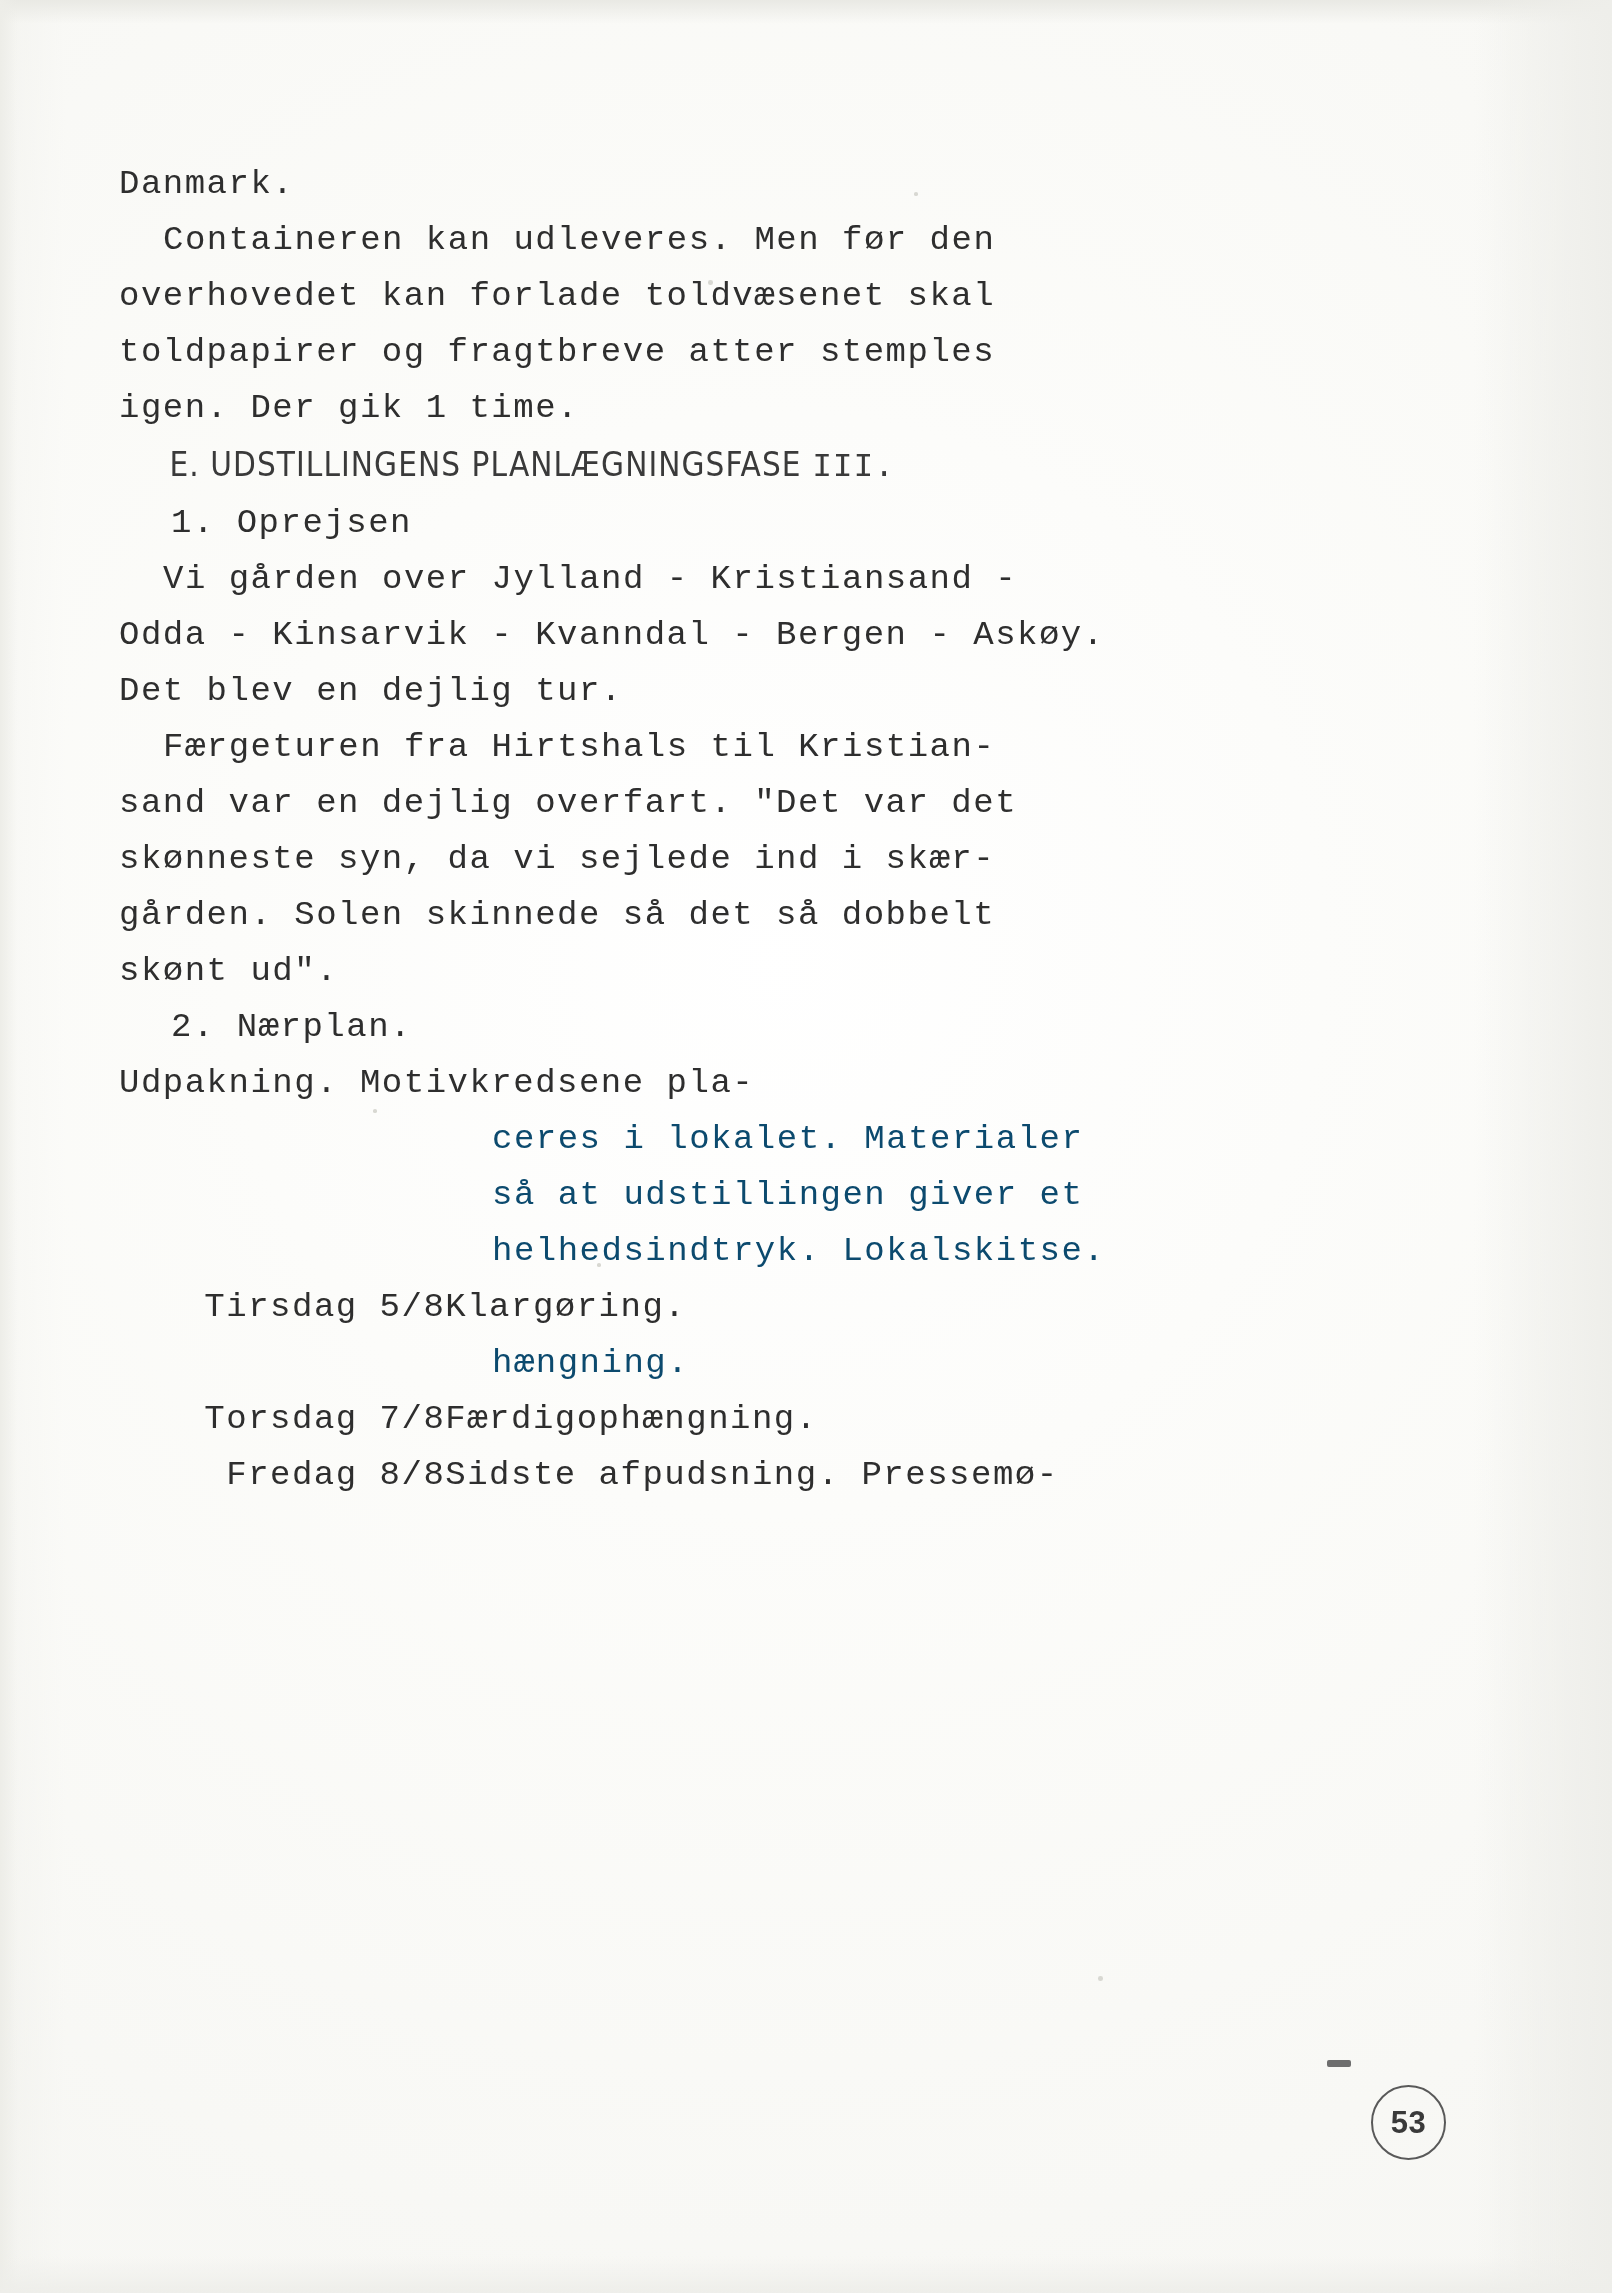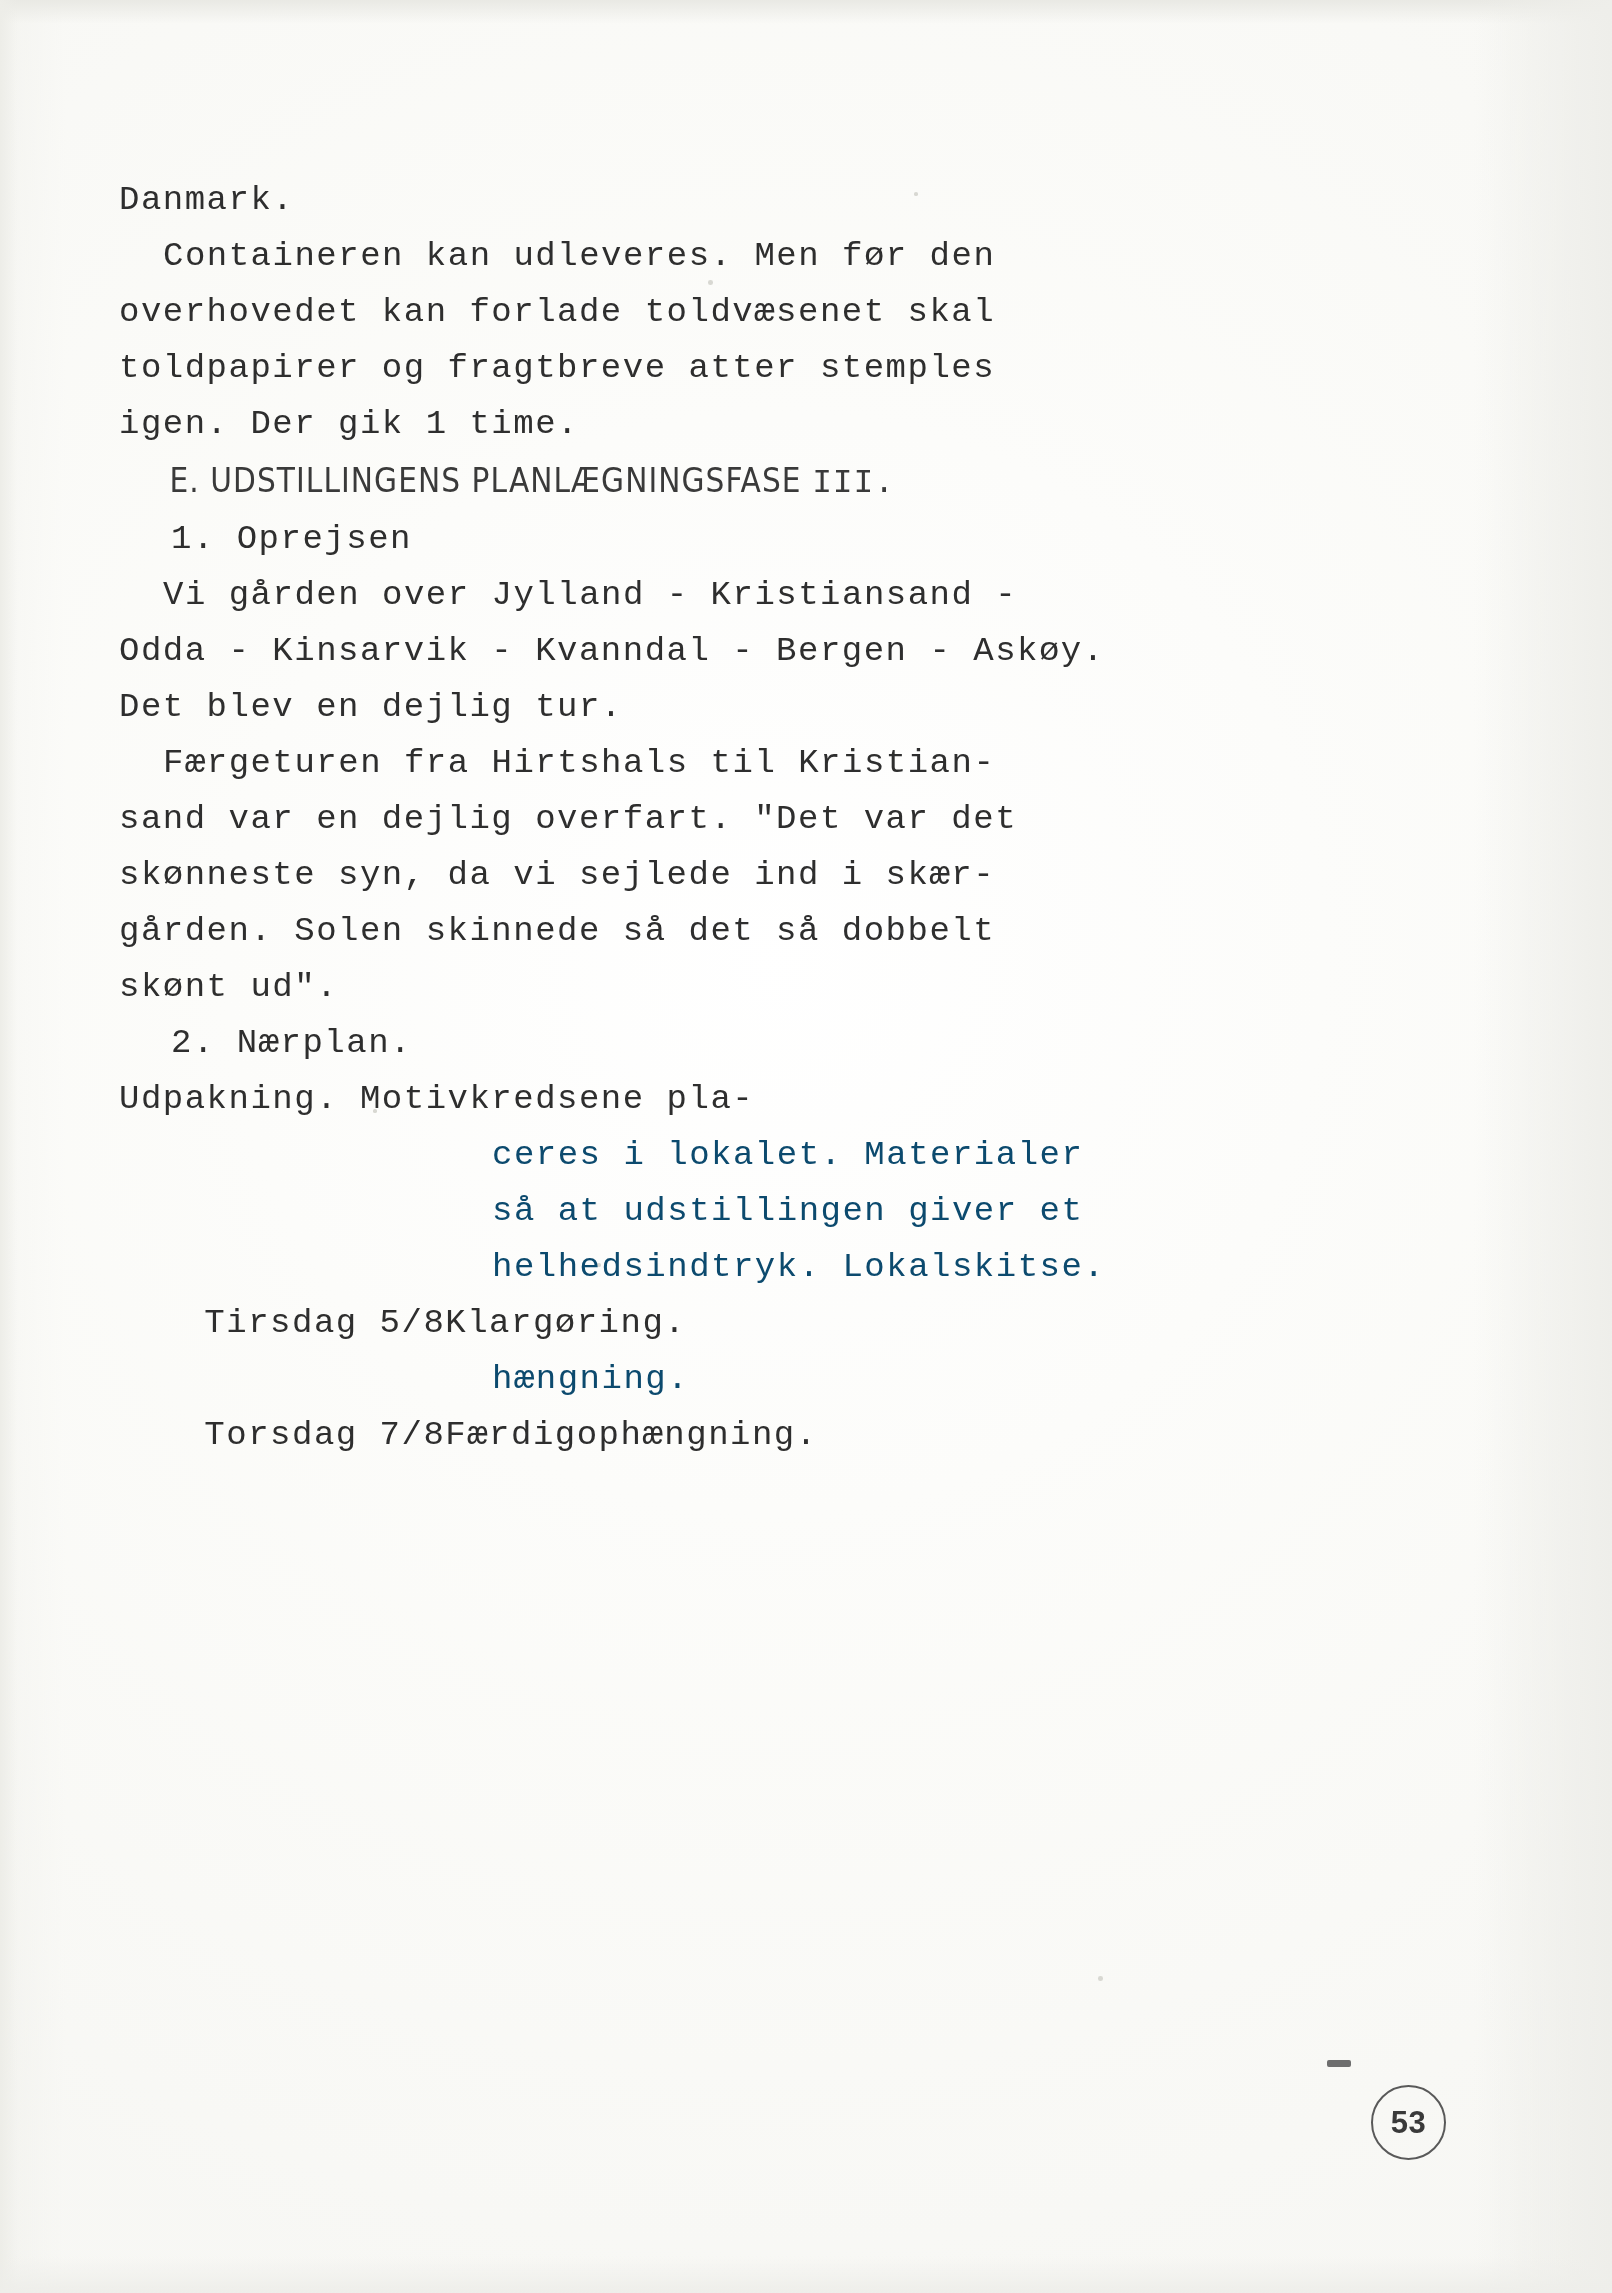--- a/index.html
+++ b/index.html
@@ -51,21 +51,21 @@
     position: absolute;
     left: 0; right: 0; bottom: 0;
     height: 37px;
     background: linear-gradient(to top, #eeeeea 0%, rgba(251,251,249,0) 100%);
     pointer-events: none;
   }
 
   .text-block {
     position: absolute;
     left: 119px;
-    top: 172px;
+    top: 156px;
     width: 1156px;
   }
 
   .line {
     font-size: 34px;
     line-height: 56px;
     letter-spacing: 1.5px;
     white-space: pre;
     color: #2e2e2e;
     min-height: 56px;
@@ -213,19 +213,23 @@
       <div class="sched-desc">Klargøring.</div>
     </div>
 
     <div class="sched-cont">hængning.</div>
 
     <div class="sched-row">
       <div class="sched-day day-indent-1">Torsdag 7/8</div>
       <div class="sched-desc">Færdigophængning.</div>
     </div>
 
+    <div class="sched-row">
+      <div class="sched-day day-indent-1">Fredag 8/8</div>
+      <div class="sched-desc">Sidste afpudsning. Pressemø-</div>
+    </div>
 
   </div>
 
   <div class="page-number">53</div>
 
 </div>
 
 
 </body></html>

